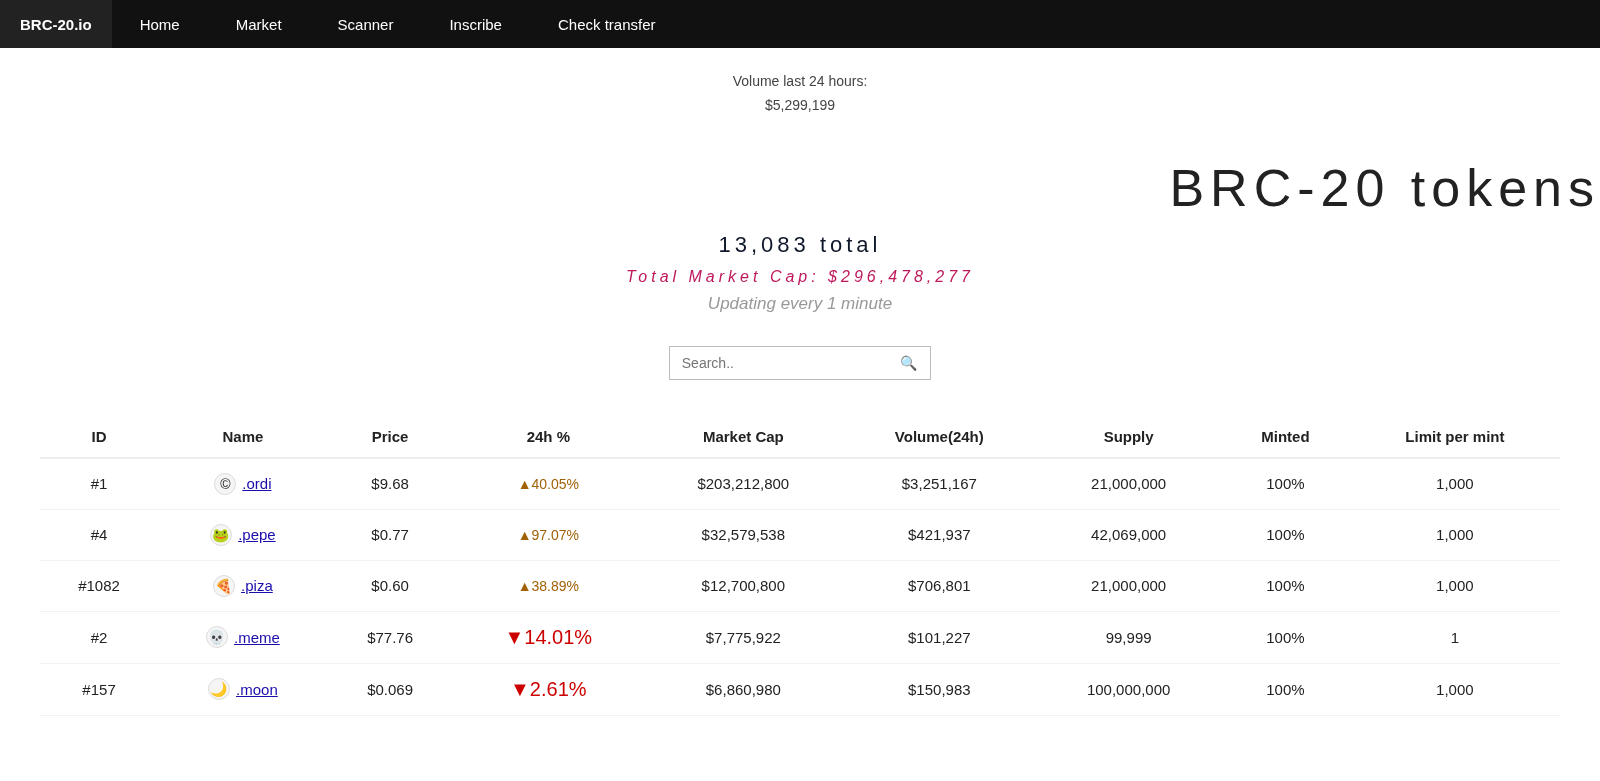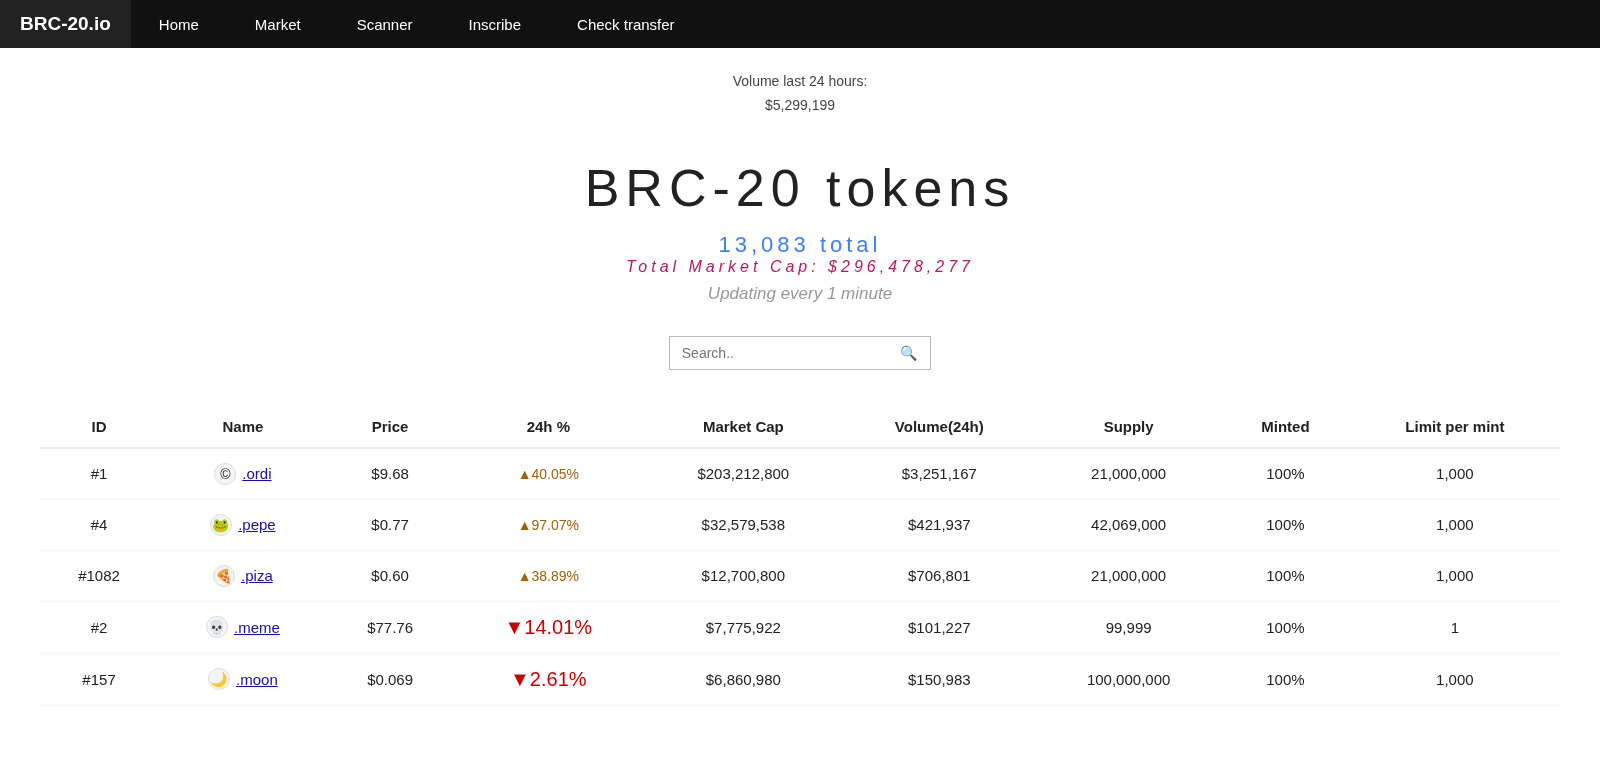--- a/index.html
+++ b/index.html
@@ -8,21 +8,21 @@
     
     nav {
       background: #111;
       display: flex;
       align-items: center;
       height: 48px;
       padding: 0 0 0 0;
     }
     .nav-brand {
       color: #fff;
-      font-size: 19px;
+      font-size: 15px;
       font-weight: bold;
       padding: 0 20px;
       height: 100%;
       display: flex;
       align-items: center;
       background: #222;
     }
     .nav-links {
       display: flex;
       height: 100%;
@@ -51,25 +51,27 @@
     .main-title-area {
       text-align: center;
       padding: 30px 0 10px;
     }
     .main-title {
       font-size: 52px;
       font-weight: 300;
       letter-spacing: 6px;
       color: #222;
       margin-bottom: 14px;
+      text-align: right;
     }
     .total-tokens {
       font-size: 22px;
       letter-spacing: 4px;
-      color: #3b82f6;
+      color: #0f172a;
+      margin-bottom: 10px;
     }
     .market-cap {
       font-size: 16px;
       letter-spacing: 4px;
       color: #be185d;
       margin-bottom: 8px;
       font-style: italic;
     }
     .updating-note {
       font-size: 17px;

